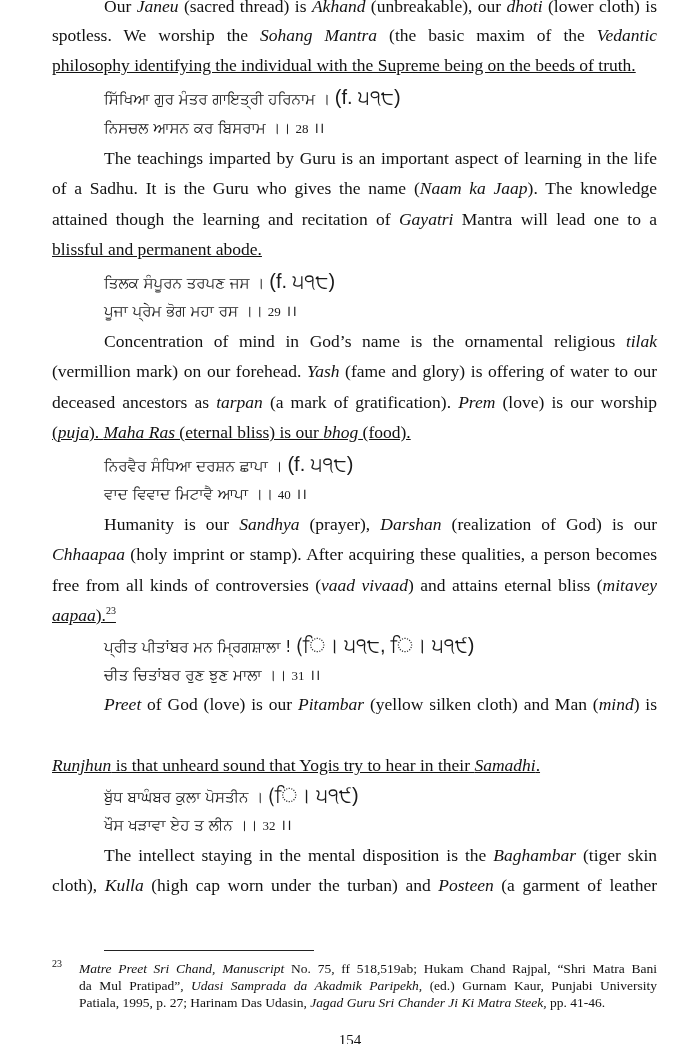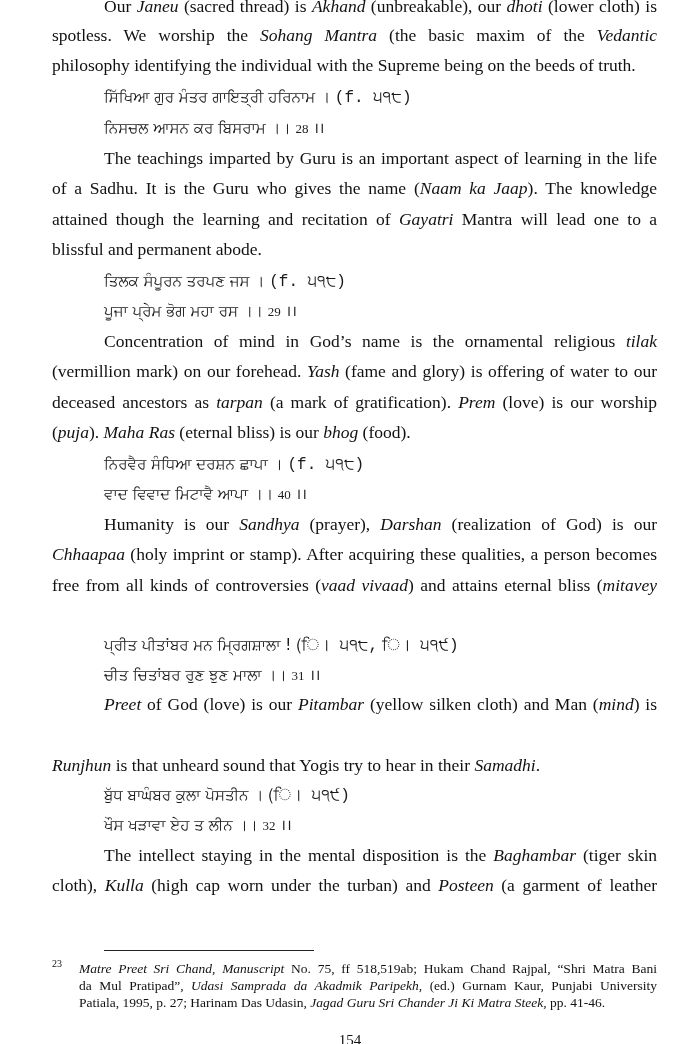--- a/index.html
+++ b/index.html
@@ -6,27 +6,27 @@
     body {
       width: 700px; height: 1044px; overflow: hidden; position: relative;
       font-family: "Liberation Serif", serif; color: #111111;
     }
     .page { position: absolute; left: 0; top: 0; width: 700px; height: 1044px; }
     .line {
       position: absolute; left: 52px; width: 605px;
       font-size: 17.5px; line-height: 20px; white-space: nowrap;
       text-align: justify; text-align-last: justify;
     }
-    .line.last { text-align-last: left; }
+    .line.last { text-align-last: left; text-decoration: underline; }
     .line.indent { left: 104px; width: 553px; }
     .gurmukhi {
       position: absolute; left: 104px; font-size: 15px; line-height: 20px;
       font-family: "DejaVu Sans", sans-serif; white-space: nowrap; color: #1a1a1a;
     }
-    .gurmukhi .ref { font-family: Liberation Mono, monospace; font-size: 16px; }
+    .gurmukhi .ref { font-family: Liberation Sans, sans-serif; font-size: 20px; }
     .gurmukhi .num { font-family: "Liberation Serif", serif; font-size: 13px; text-align: right; }
     i { font-style: italic; }
     sup { font-size: 10px; line-height: 0; }
     .fn-rule { position: absolute; left: 104px; top: 950px; width: 210px; height: 1px; background: #222; }
     .fn-mark { position: absolute; left: 52px; top: 958px; font-size: 10px; font-family: "Liberation Serif", serif; }
     .fn-line {
       position: absolute; left: 79px; width: 578px; font-size: 13.5px; line-height: 17px;
       white-space: nowrap; text-align: justify; text-align-last: justify;
     }
     .fn-line.last { text-align-last: left; }
@@ -56,20 +56,21 @@
   <div class="line" style="top:361px"><span>(vermillion mark) on our forehead. </span><i>Yash</i><span> (fame and glory) is offering of water to our</span></div>
   <div class="line" style="top:392px"><span>deceased ancestors as </span><i>tarpan</i><span> (a mark of gratification). </span><i>Prem</i><span> (love) is our worship</span></div>
   <div class="line last" style="top:422px"><span>(</span><i>puja</i><span>). </span><i>Maha Ras</i><span> (eternal bliss) is our </span><i>bhog</i><span> (food).</span></div>
 
   <div class="gurmukhi" style="top:454px"><span>ਨਿਰਵੈਰ ਸੰਧਿਆ ਦਰਸ਼ਨ ਛਾਪਾ ।</span> <span class="ref">(f. ੫੧੮)</span></div>
   <div class="gurmukhi" style="top:484px"><span>ਵਾਦ ਵਿਵਾਦ ਮਿਟਾਵੈ ਆਪਾ ।।</span> <span class="num">40</span> <span>।।</span></div>
 
   <div class="line indent" style="top:514px"><span>Humanity is our </span><i>Sandhya</i><span> (prayer), </span><i>Darshan</i><span> (realization of God) is our</span></div>
   <div class="line" style="top:544px"><i>Chhaapaa</i><span> (holy imprint or stamp). After acquiring these qualities, a person becomes</span></div>
   <div class="line" style="top:575px"><span>free from all kinds of controversies (</span><i>vaad vivaad</i><span>) and attains eternal bliss (</span><i>mitavey</i></div>
+  <div class="line last" style="top:605px"><i>aapaa</i><span>).</span><sup>23</sup></div>
 
   <div class="gurmukhi" style="top:635px"><span>ਪ੍ਰੀਤ ਪੀਤਾਂਬਰ ਮਨ ਮ੍ਰਿਗਸ਼ਾਲਾ !</span> <span class="ref">(ਿ। ੫੧੮, ਿ। ੫੧੯)</span></div>
   <div class="gurmukhi" style="top:665px"><span>ਚੀਤ ਚਿਤਾਂਬਰ ਰੁਣ ਝੁਣ ਮਾਲਾ ।।</span> <span class="num">31</span> <span>।।</span></div>
 
   <div class="line indent" style="top:694px"><i>Preet</i><span> of God (love) is our </span><i>Pitambar</i><span> (yellow silken cloth) and Man (</span><i>mind</i><span>) is</span></div>
   <div class="line last" style="top:755px"><i>Runjhun</i><span> is that unheard sound that Yogis try to hear in their </span><i>Samadhi</i><span>.</span></div>
 
   <div class="gurmukhi" style="top:785px"><span>ਬੁੱਧ ਬਾਘੰਬਰ ਕੁਲਾ ਪੋਸਤੀਨ ।</span> <span class="ref">(ਿ। ੫੧੯)</span></div>
   <div class="gurmukhi" style="top:815px"><span>ਖੌਸ ਖੜਾਵਾ ਏਹ ਤ ਲੀਨ ।।</span> <span class="num">32</span> <span>।।</span></div>
 

